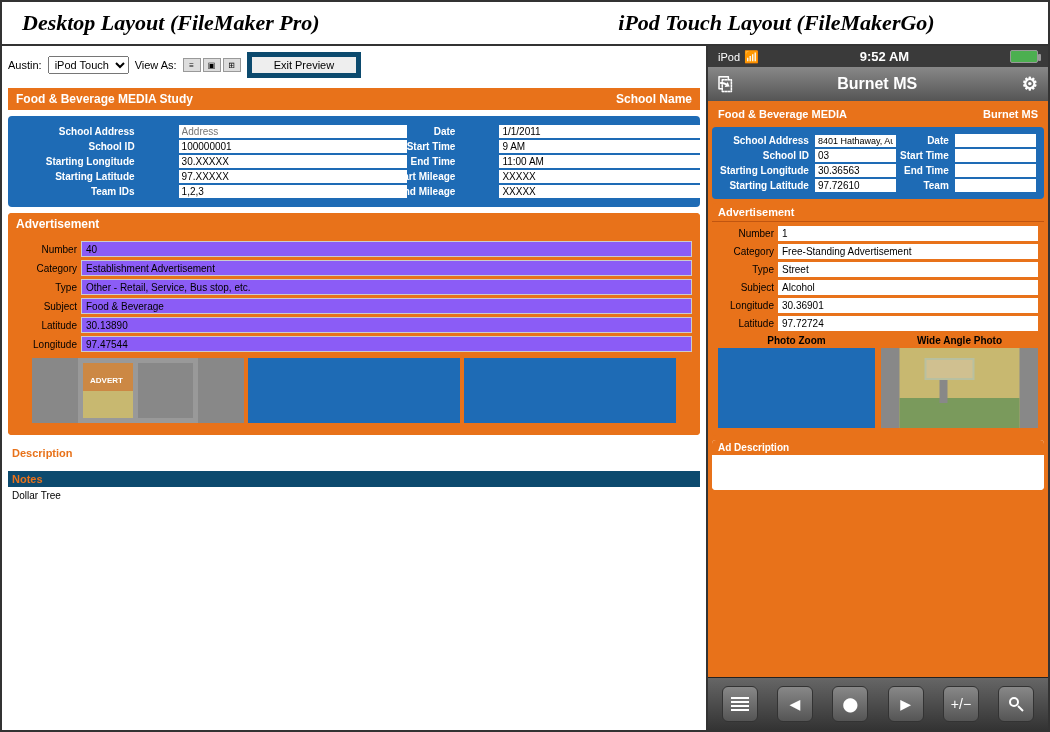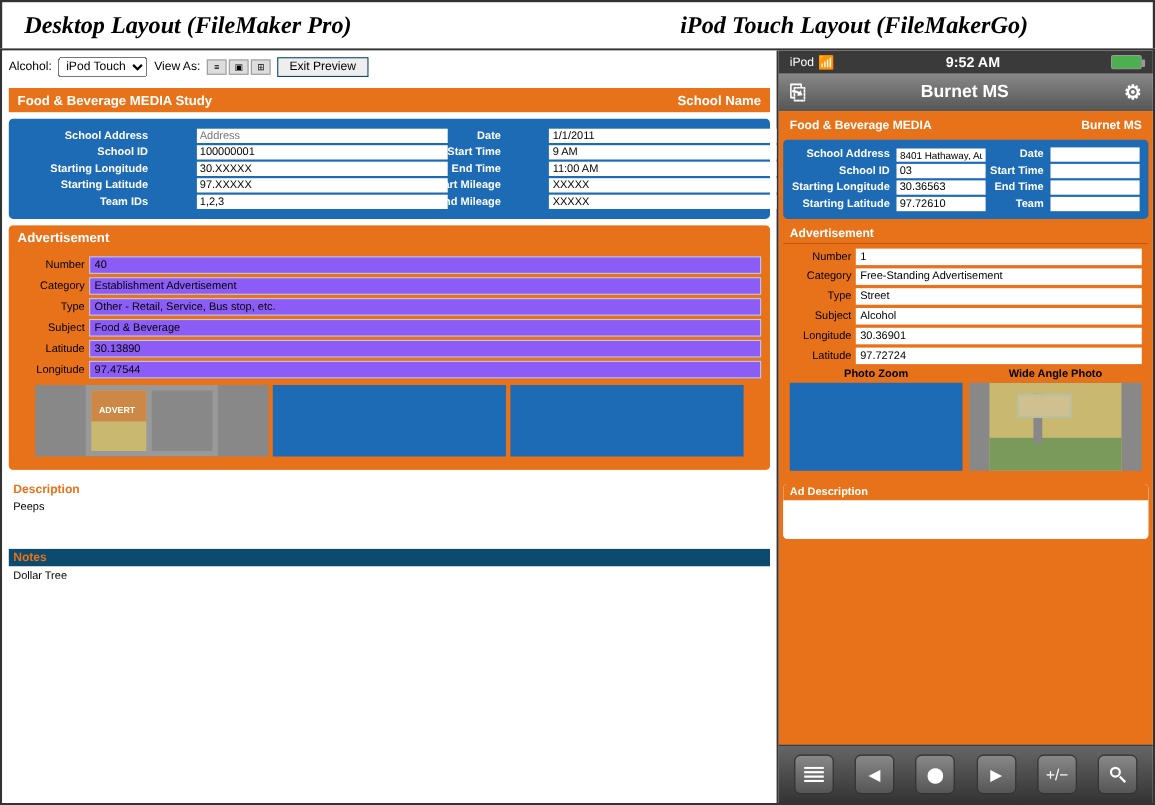--- a/index.html
+++ b/index.html
@@ -80,23 +80,23 @@
       height: 14px;
       border: 1px solid #999;
       background: #ddd;
       font-size: 8px;
       display: flex;
       align-items: center;
       justify-content: center;
       cursor: pointer;
     }
     .exit-btn {
-      border: 1px solid #0c4a6e;
+      border: 5px solid #0c4a6e;
       background: #eee;
-      padding: 2px 10px;
+      padding: 2px 22px;
       font-size: 11px;
       cursor: pointer;
     }
 
     
     .orange-header {
       background: #E8721A;
       color: white;
       font-weight: bold;
       font-size: 12px;
@@ -453,21 +453,21 @@
 <div class="title-row">
   <div class="title-left">Desktop Layout (FileMaker Pro)</div>
   <div class="title-right">iPod Touch Layout (FileMakerGo)</div>
 </div>
 
 <div class="main-content">
 
   <div class="left-panel">
 
     <div class="toolbar">
-      <label>Alcohol:</label>
+      <label>Austin:</label>
       <select>
         <option>iPod Touch</option>
       </select>
       <label>View As:</label>
       <div class="toolbar-view">
         <div class="view-btn">≡</div>
         <div class="view-btn">▣</div>
         <div class="view-btn">⊞</div>
       </div>
       <div class="exit-btn">Exit Preview</div>
@@ -556,23 +556,20 @@
             </svg>
           </div>
           <div class="photo-box"></div>
           <div class="photo-box"></div>
         </div>
       </div>
     </div>
 
     <div class="desc-section">
       <span class="left-desc-label">Description</span>
-      <div class="left-desc-body">
-        <span>Peeps</span>
-      </div>
     </div>
 
     <div class="desc-section" style="margin-top:4px;">
       <span class="left-notes-label">Notes</span>
       <div class="left-desc-body" style="min-height:50px;">
         <span>Dollar Tree</span>
       </div>
     </div>
 
   </div>

